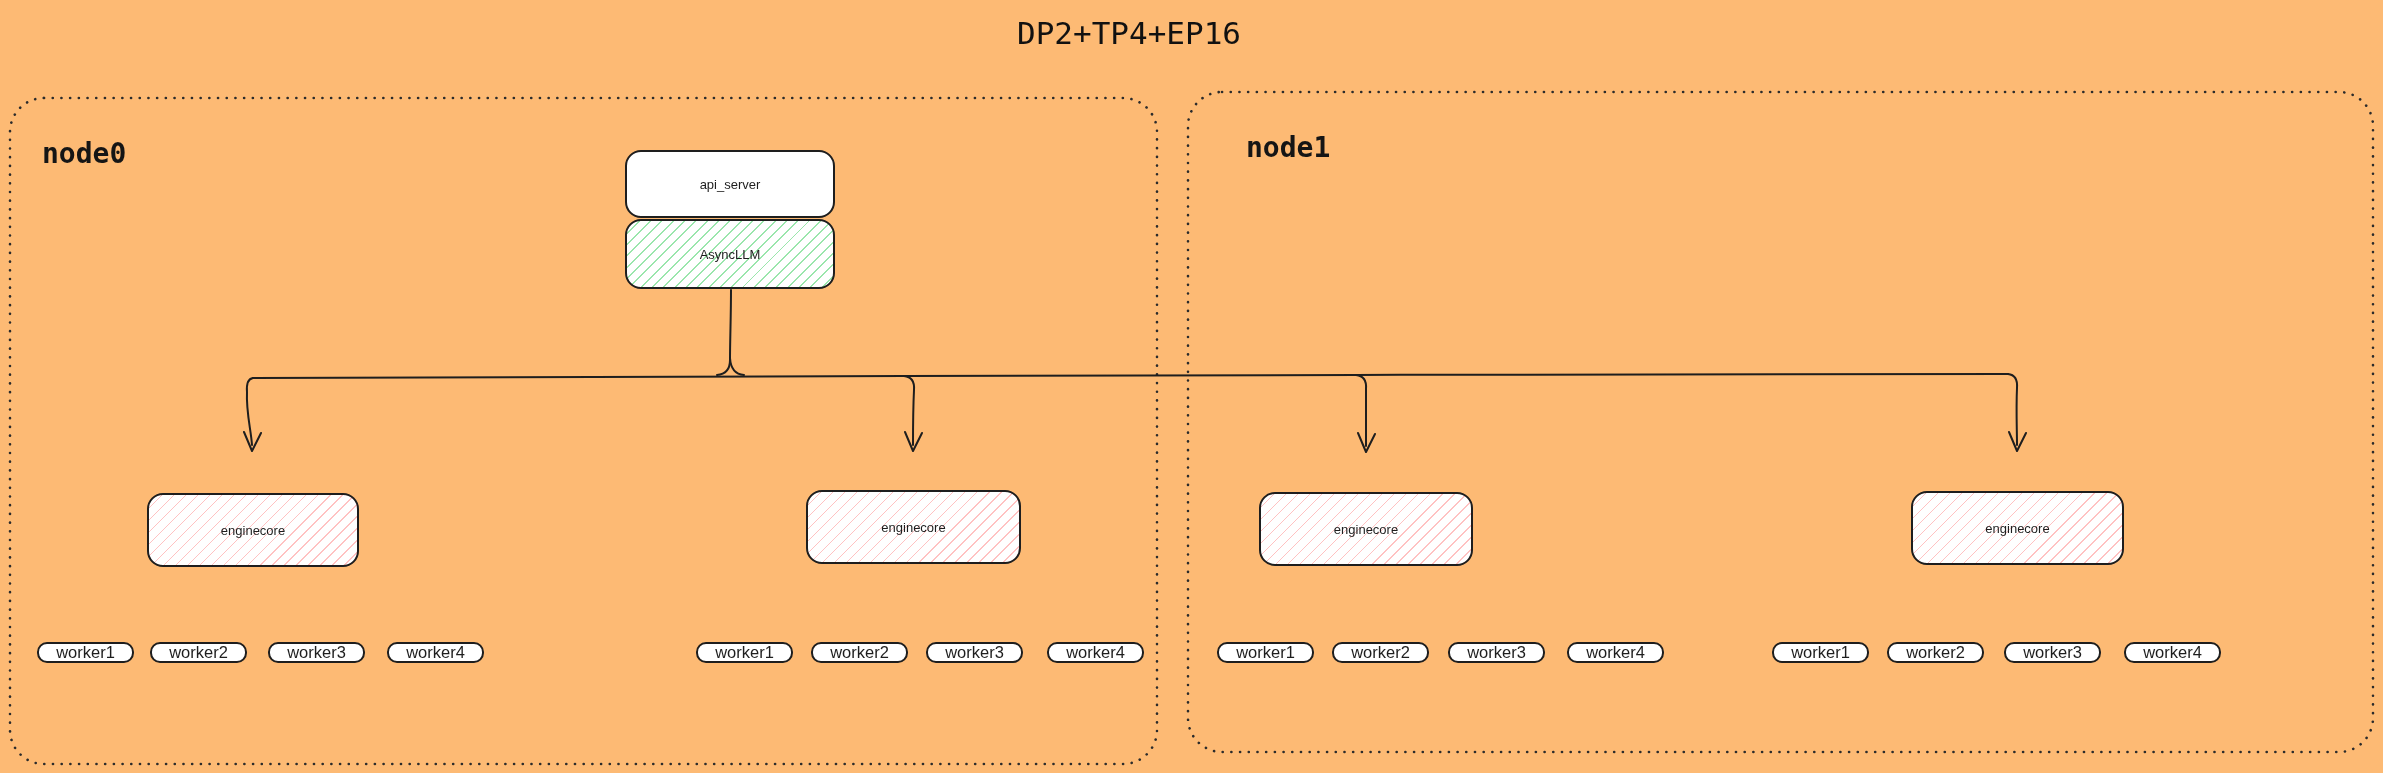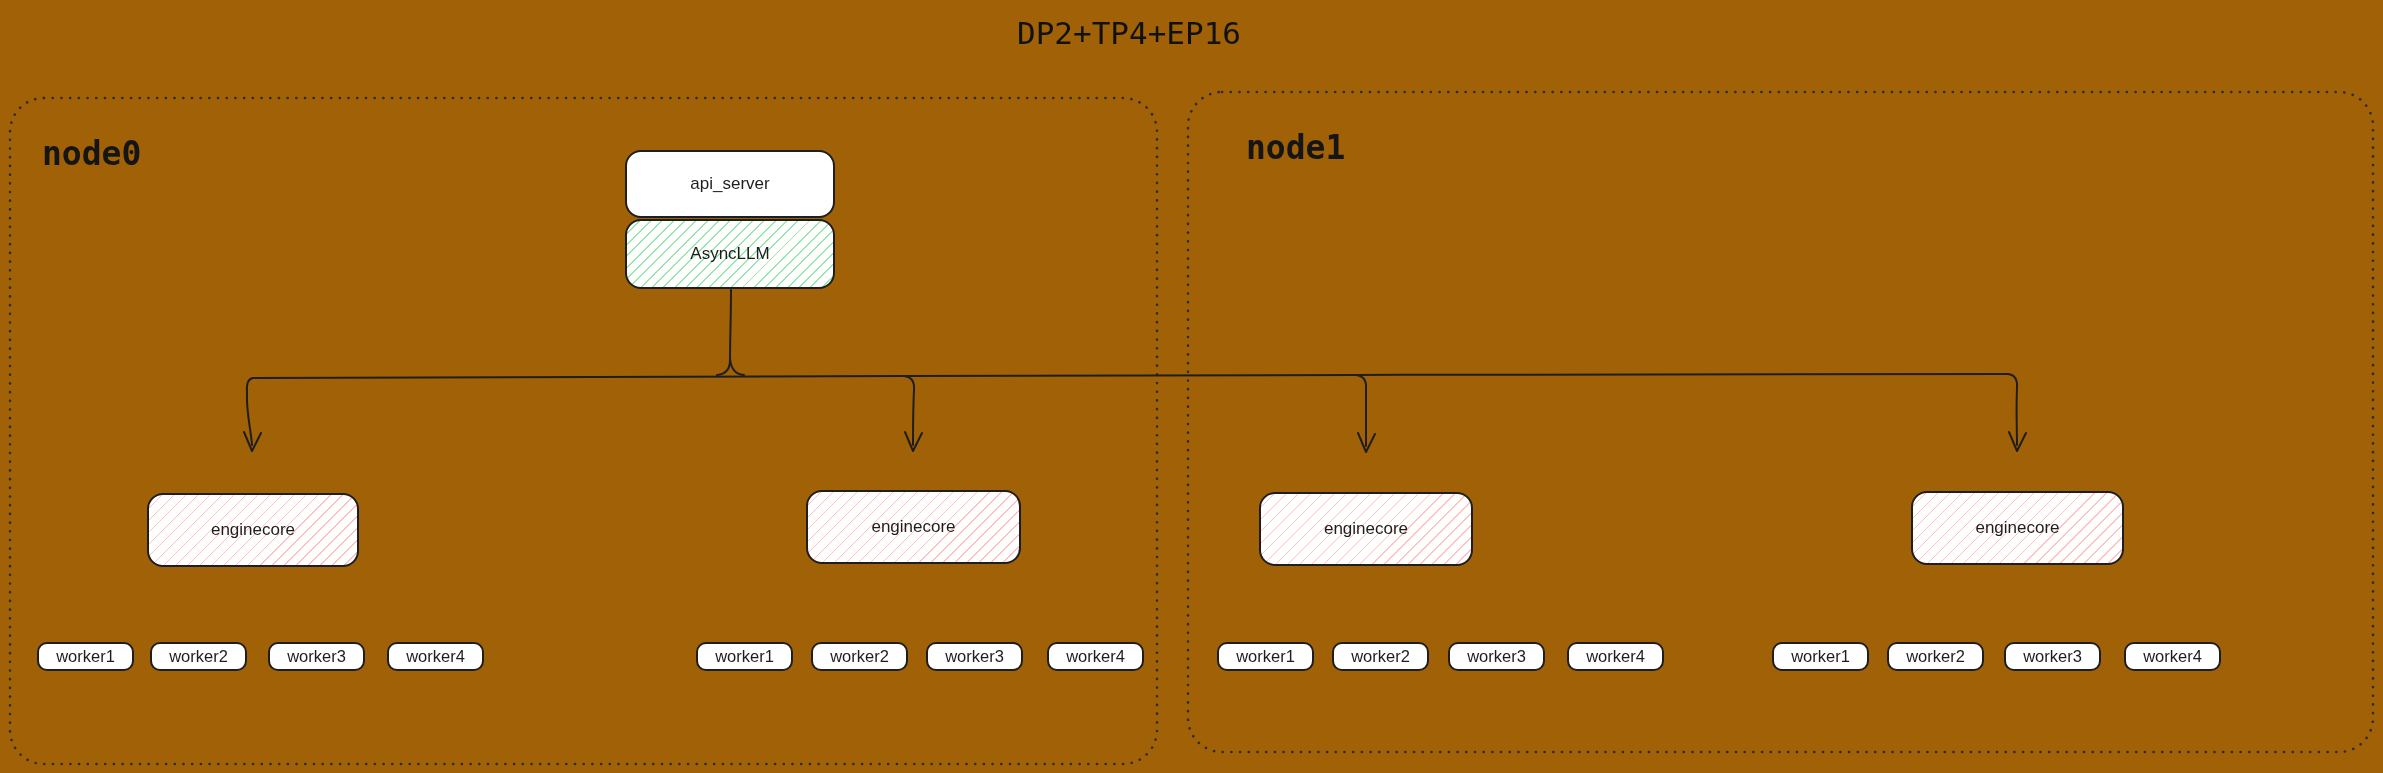--- a/index.html
+++ b/index.html
@@ -1,52 +1,52 @@
 <!DOCTYPE html>
 <html><head>
 <meta charset="utf-8">
 <style>
   html,body{margin:0;padding:0;background:#fff;}
   .canvas{
     position:relative;
     width:2383px;height:773px;
-    background:#a16207;
+    background:#fdba74;
     font-family:"Liberation Sans", sans-serif;
     color:#1e1e1e;
     overflow:hidden;
   }
   .overlay{position:absolute;left:0;top:0;width:2383px;height:773px;}
   .abs{position:absolute;box-sizing:border-box;}
   .title{
     font-family:"DejaVu Sans Mono", monospace;
     font-size:31px;
     font-weight:500;
     color:#111;
     text-align:center;
     white-space:nowrap;
   }
   .node-label{
     font-family:"DejaVu Sans Mono", monospace;
-    font-size:33px;
+    font-size:28px;
     font-weight:bold;
     color:#151515;
     line-height:33px;
     white-space:nowrap;
   }
   .box{
     position:absolute;box-sizing:border-box;
     border:2.4px solid #1e1e1e;
     background:#ffffff;
     display:flex;align-items:center;justify-content:center;
-    font-size:17px;
+    font-size:13px;
     color:#1e1e1e;
     white-space:nowrap;
   }
   .big{border-radius:16px;}
-  .worker{border-radius:10px;font-size:16.5px;height:29px;width:97px;top:642px;border-width:2.4px;}
+  .worker{border-radius:10px;font-size:16.5px;height:21px;width:97px;top:642px;border-width:2.4px;}
   .hatch-green{
     background-image:repeating-linear-gradient(135deg,
       #9ae6ac 0px, #9ae6ac 1.4px, transparent 1.4px, transparent 8px);
   }
   .hatch-red{
     background-image:repeating-linear-gradient(135deg,
       #ffc2c2 0px, #ffc2c2 1.2px, transparent 1.2px, transparent 8.5px);
     margin-top:32px;
   }
 </style>

